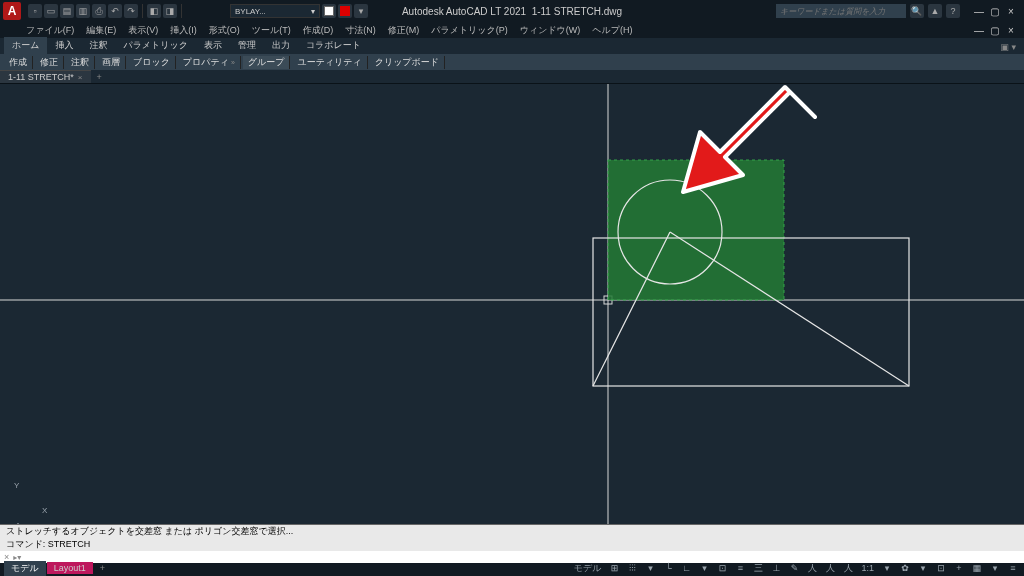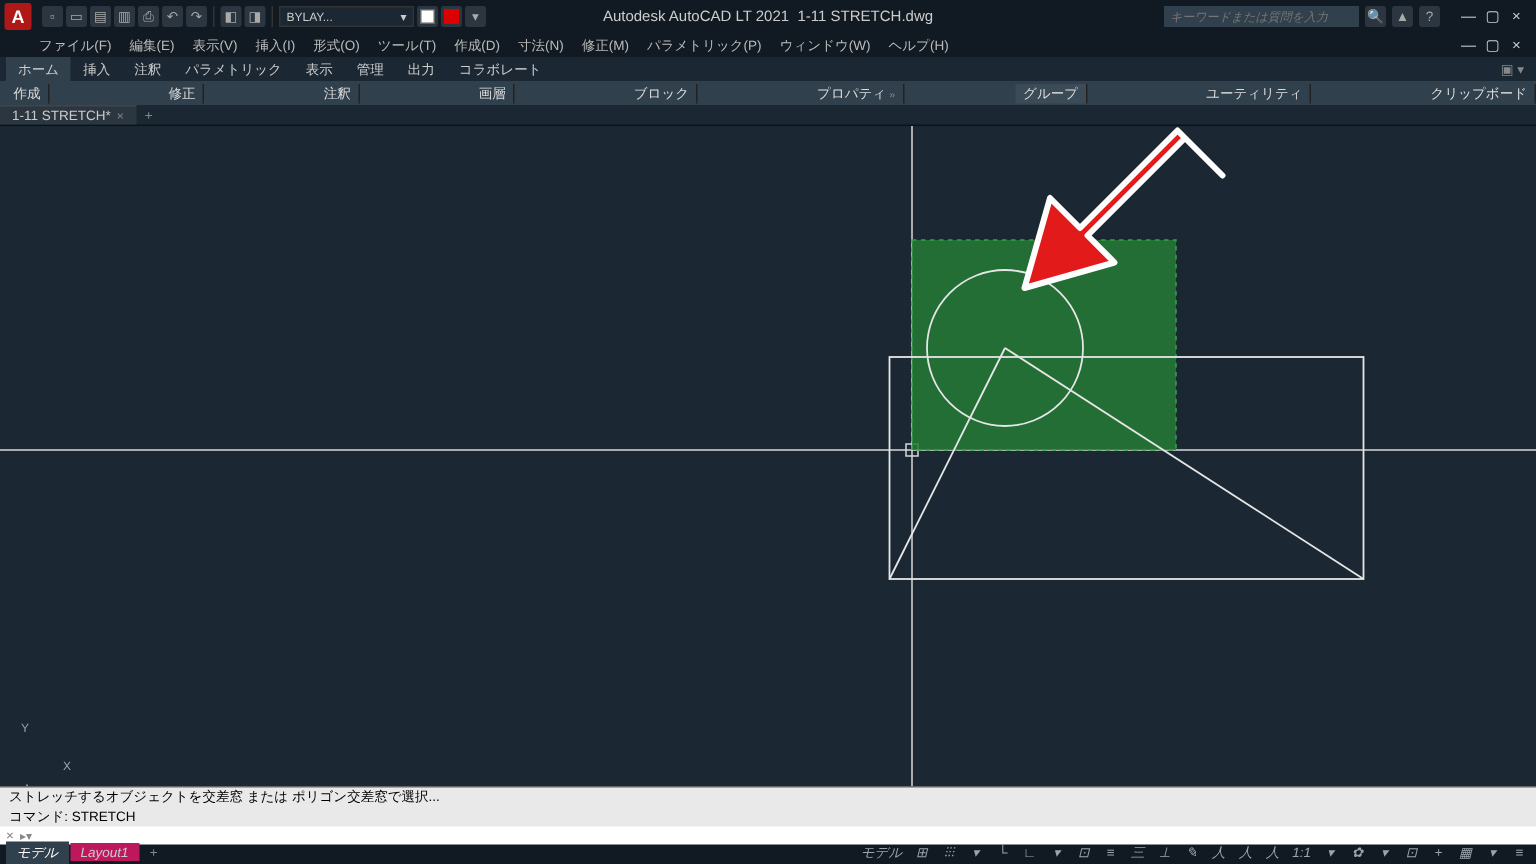--- a/index.html
+++ b/index.html
@@ -6,41 +6,41 @@
   html, body { width: 1024px; height: 576px; overflow: hidden; background: #1b2833; }
 
   
   .titlebar { height: 22px; background: #111a22; display: flex; align-items: center; color: #ddd; font-size: 9px; }
   .titlebar .app-a { width: 18px; height: 18px; margin: 2px 3px; background: #b01818; color: #fff; font-weight: bold; font-size: 12px; display: flex; align-items: center; justify-content: center; border-radius: 2px; }
   .qat { display: flex; gap: 2px; align-items: center; margin-left: 4px; }
   .qat-item { width: 14px; height: 14px; background: #2b3640; border-radius: 2px; display:flex; align-items:center; justify-content:center; font-size:9px; color:#aaa; }
   .qat-sep { width:1px; height:14px; background:#333; margin:0 2px;}
   .qat-swatch { width:10px; height:10px; background:#fff; border:1px solid #666; }
   .qat-swatch.red { background:#d00; border-color:#d00;}
-  .layerdrop { height:14px; min-width:90px; background:#1b2833; border:1px solid #333; font-size:8px; color:#ccc; display:flex; align-items:center; padding:0 4px; gap:3px;}
+  .layerdrop { height:14px; min-width:90px; background:#1b2833; border:1px solid #333; font-size:8px; color:#ccc; display:flex; align-items:center; padding:0 4px; gap:3px;margin-left:44px;}
   .layerdrop .drop-icon {margin-left:auto;}
   .title-center { position:absolute; left:0; right:0; text-align:center; color:#ccc; pointer-events:none; font-size:10px;}
   .title-right { margin-left:auto; display:flex; align-items:center; gap:4px; padding-right:6px;}
   .search-box { width:130px; height:14px; background:#30404d; border:none; font-size:8px; color:#bbb; padding:0 4px; font-style:italic;}
   .search-ico { width:14px;height:14px;background:#2b3640;border-radius:2px; font-size:9px; display:flex;align-items:center;justify-content:center;color:#aaa;}
   .title-ctrl { display:flex; gap:2px; margin-left:8px;}
   .wbtn { width:14px;height:14px;font-size:10px;color:#ccc;display:flex;align-items:center;justify-content:center;}
 
   
   .menubar { height:16px; background:#111a22; display:flex; align-items:center; padding-left:26px; gap:12px; color:#bbb; font-size:9px;}
   .menubar span.m { cursor:default; }
 
   
-  .ribtabs { height:16px; background:#1b2833; display:flex; align-items:center; padding-left:4px; gap:0; font-size:9px;}
+  .ribtabs { height:16px; background:#1b2833; display:flex; align-items:flex-end; padding-left:4px; gap:0; font-size:9px;}
   .ribtab { padding:2px 8px; color:#ccc; }
   .ribtab.active { background:#30404d; }
   .ribtab-chev { margin-left:auto; padding:2px 8px; color:#888;}
 
   
-  .ribbon { height:16px; background:#30404d; display:flex; align-items:center; padding-left:4px; color:#ddd; font-size:9px; gap:2px;justify-content:space-between;}
+  .ribbon { height:16px; background:#30404d; display:flex; align-items:center; padding-left:4px; color:#ddd; font-size:9px; gap:2px;}
   .panel { padding:0 5px; border-right:1px solid #222;}
   .panel.sel { background:#3b4b57;}
   .panel .drop { font-size:7px; margin-left:2px; color:#888;}
 
   
   .filetabs { height:14px; background:#1b2833; display:flex; align-items:center; border-bottom:1px solid #0a1218; font-size:9px;}
   .filetab { background:#2b3640; color:#ccc; padding:1px 8px; display:flex; align-items:center; gap:4px; border-top:1px solid #444;}
   .filetab .x { font-size:8px; color:#888;}
   .plus { color:#888; padding:0 6px;}
 
@@ -53,21 +53,21 @@
   .ucs svg{position:absolute;bottom:0;left:0;}
 
   
   .cmdarea { height:36px; background:#e9e9e9; font-size:9px; color:#000; border-top:1px solid #666; display:flex; flex-direction:column;}
   .cmdhist { padding:1px 6px; line-height:11px; }
   .cmdline { background:#fff; padding:1px 4px; display:flex; align-items:center; gap:4px;}
   .cmdline .xbtn { font-size:9px; color:#888;}
   .cmdline .chev { font-size:8px; color:#888;}
 
   
-  .status { height:16px; background:#111a22; display:flex; align-items:center; color:#ccc; font-size:9px; padding:0 4px;font-style:italic;}
+  .status { height:16px; background:#111a22; display:flex; align-items:center; color:#ccc; font-size:9px; padding:0 4px;}
   .stab { padding:1px 7px; background:#be185d; margin-right:1px;}
   .stab.active { background:#30404d; color:#fff;}
   .status .right { margin-left:auto; display:flex; gap:4px; align-items:center;}
   .sicon { min-width:14px;height:14px;display:flex;align-items:center;justify-content:center;font-size:9px;color:#9aa4ad;padding:0 2px;}
 </style>
 </head>
 <body>
 
 <div class="titlebar">
   <div class="app-a">A</div>

